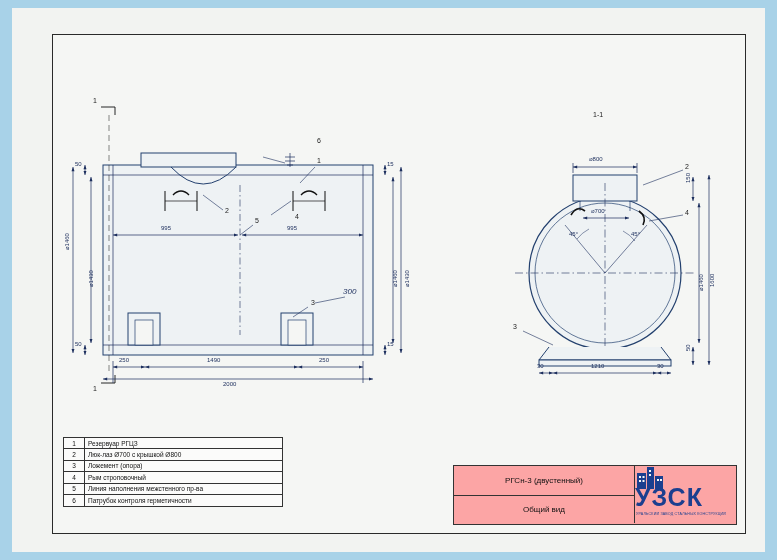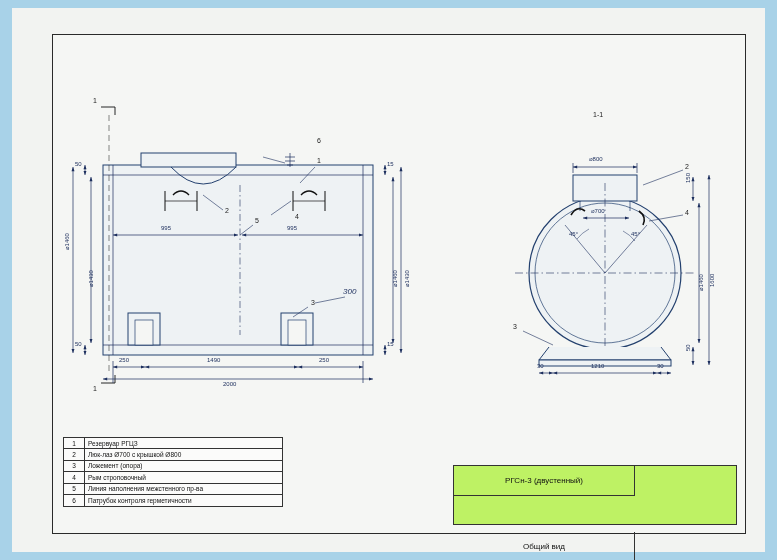--- a/index.html
+++ b/index.html
@@ -33,33 +33,33 @@
     position:absolute;left:10px;top:402px;width:220px;
     border:1px solid #333;border-collapse:collapse;font-size:6.5px;color:#111;
     background:#fbfbfa;
   }
   #legend td{border:1px solid #333;padding:1.5px 3px;line-height:1.15;}
   #legend td.n{width:14px;text-align:center;}
 
   
   #tblock{
     position:absolute;left:400px;top:430px;width:282px;height:58px;
-    border:1px solid #333;background:#bef264;
+    border:1px solid #333;background:#fca5a5;
   }
   #tb-name{
     position:absolute;left:0;top:0;width:180px;height:29px;
     border-right:1px solid #333;border-bottom:1px solid #333;
     display:flex;align-items:center;justify-content:center;
     font-size:8px;color:#111;
   }
   #tb-sub{
     position:absolute;left:0;top:29px;width:180px;height:28px;
     border-right:1px solid #333;
     display:flex;align-items:center;justify-content:center;
-    font-size:8px;color:#111;margin-top:37px;
+    font-size:8px;color:#111;
   }
   
   #logo{position:absolute;left:582px;top:432px;width:96px;height:54px;}
   #logo .mark{
     position:absolute;left:2px;top:0px;width:26px;height:22px;
   }
   #logo .uzsk{
     position:absolute;left:0px;top:18px;width:96px;
     font-size:25px;font-weight:bold;color:#1b3f8f;letter-spacing:1px;
     font-family:"Liberation Sans", sans-serif;line-height:1;
@@ -265,15 +265,32 @@
         <td>Патрубок контроля герметичности</td>
       </tr>
     </tbody>
       </table>
 
     <div id="tblock">
       <div id="tb-name">РГСн-3 (двустенный)</div>
       <div id="tb-sub">Общий вид</div>
     </div>
 
+    <div id="logo">
+      <svg class="mark" viewBox="0 0 26 22">
+        <rect x="0" y="6" width="9" height="16" fill="#1b3f8f"></rect>
+        <rect x="10" y="0" width="7" height="22" fill="#1b3f8f"></rect>
+        <rect x="18" y="9" width="8" height="13" fill="#1b3f8f"></rect>
+        <rect x="2" y="9" width="2" height="2" fill="#f5f6f4"></rect>
+        <rect x="5.5" y="9" width="2" height="2" fill="#f5f6f4"></rect>
+        <rect x="2" y="13" width="2" height="2" fill="#f5f6f4"></rect>
+        <rect x="5.5" y="13" width="2" height="2" fill="#f5f6f4"></rect>
+        <rect x="12" y="3" width="2" height="2" fill="#f5f6f4"></rect>
+        <rect x="12" y="7" width="2" height="2" fill="#f5f6f4"></rect>
+        <rect x="20" y="12" width="2" height="2" fill="#f5f6f4"></rect>
+        <rect x="23" y="12" width="2" height="2" fill="#f5f6f4"></rect>
+      </svg>
+      <div class="uzsk">УЗСК</div>
+      <div class="slogan">УРАЛЬСКИЙ ЗАВОД СТАЛЬНЫХ КОНСТРУКЦИЙ</div>
+    </div>
 
   </div>
 </div>
 
 </body></html>

